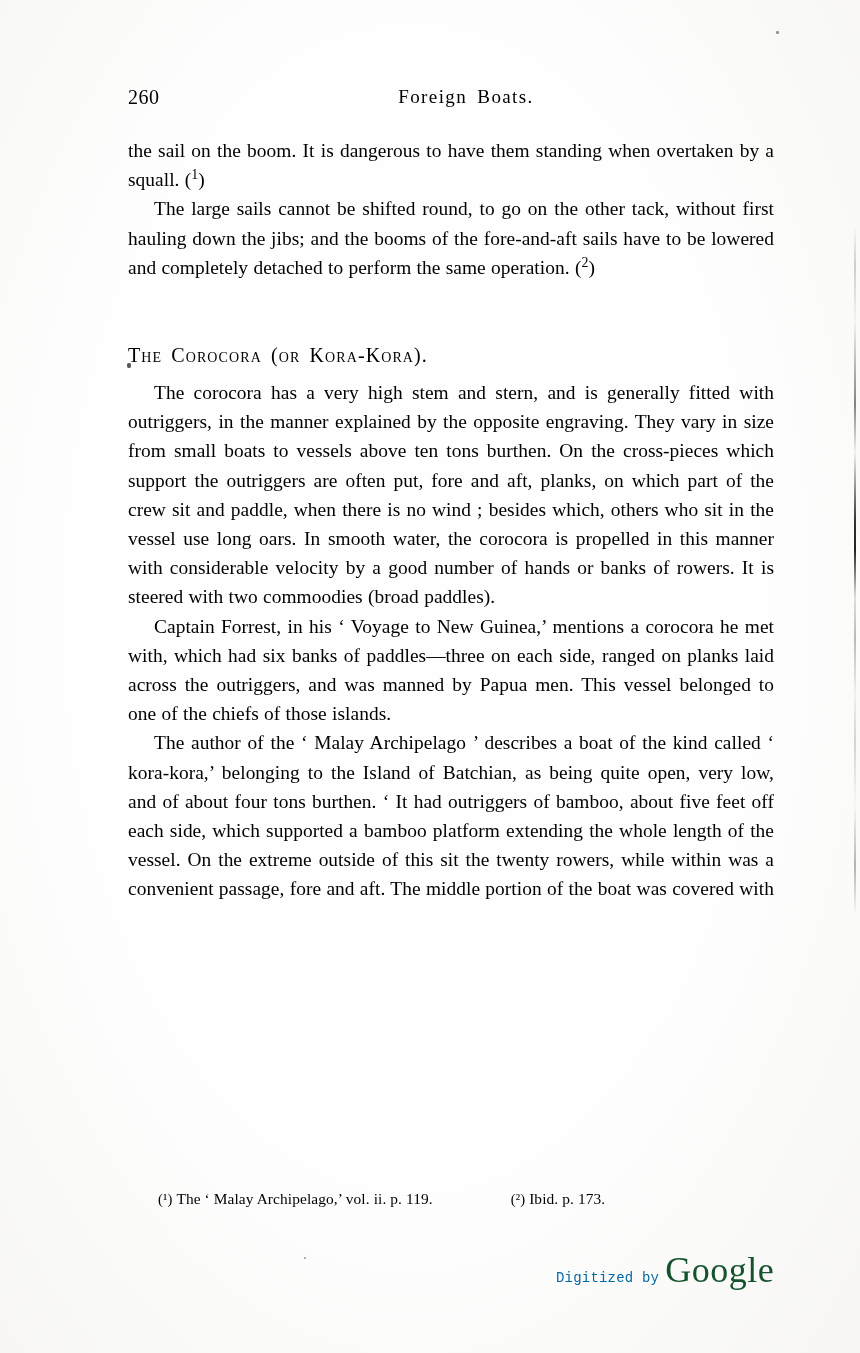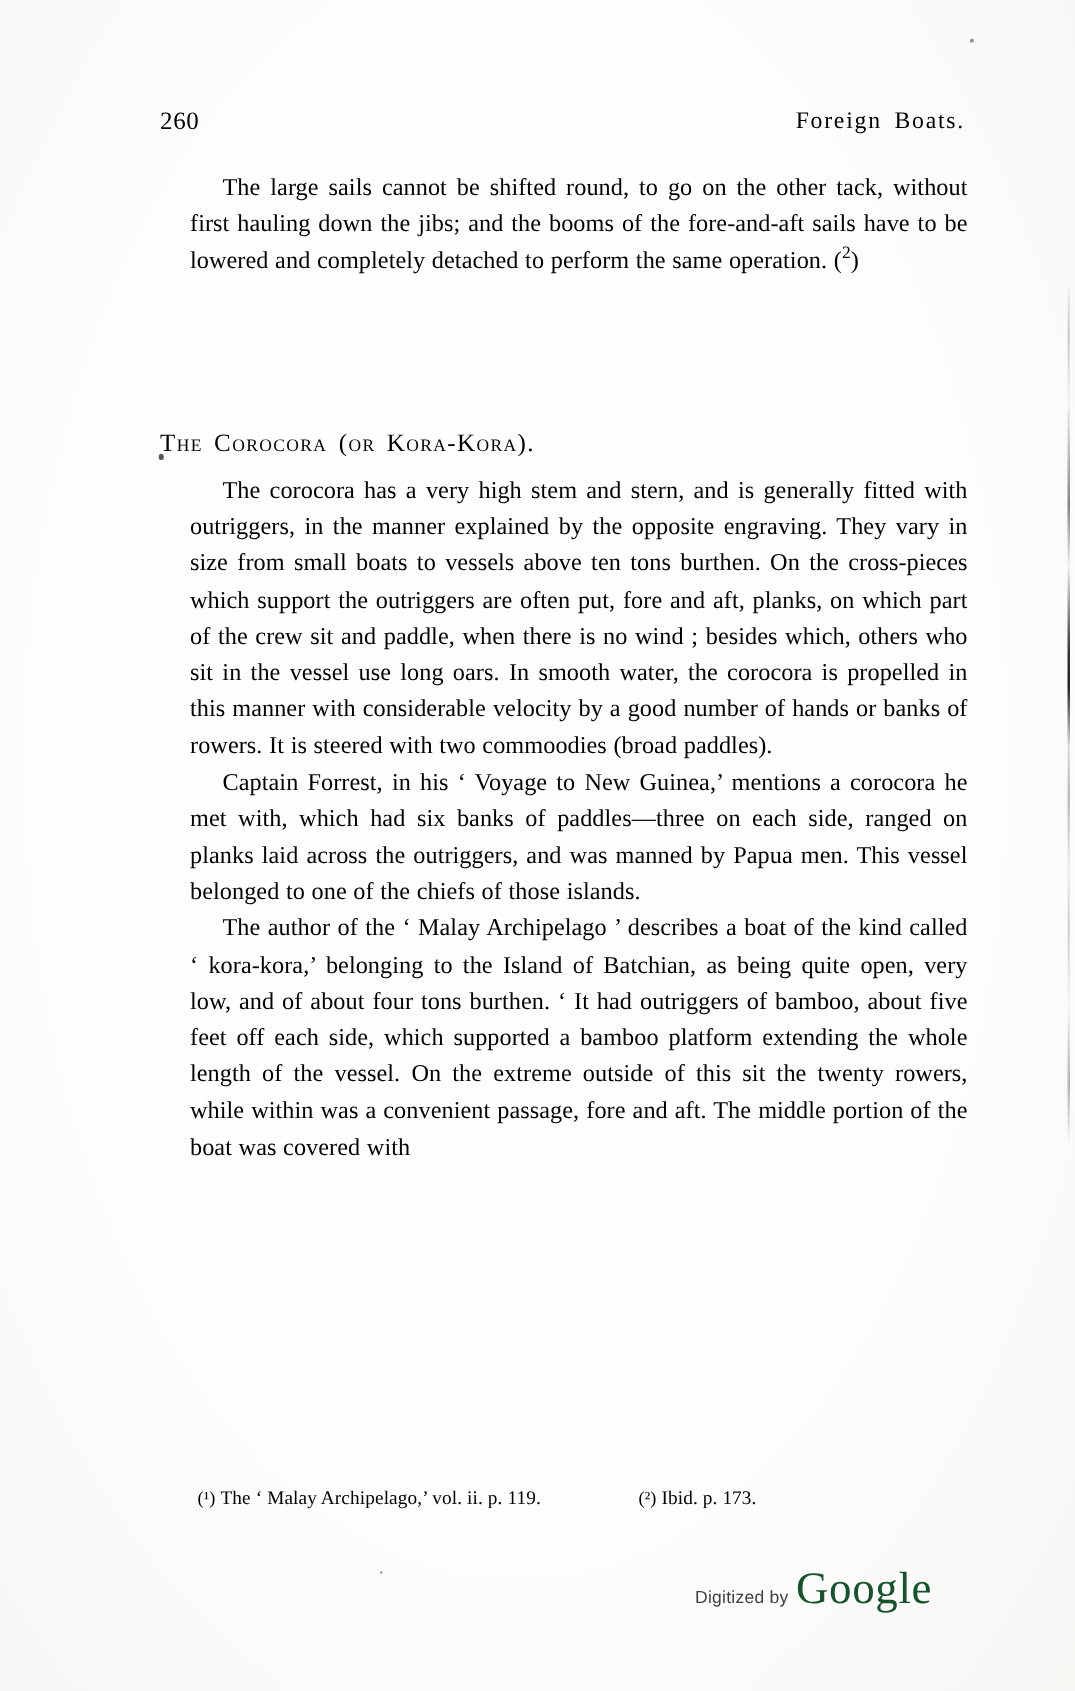--- a/index.html
+++ b/index.html
@@ -45,21 +45,21 @@
     top: 0;
     font-size: 20px;
     letter-spacing: 0.5px;
     line-height: 30px;
   }
   .head-title {
     position: absolute;
     left: 0;
     top: 0;
     width: 644px;
-    text-align: right;
+    text-align: center;
     font-size: 19px;
     line-height: 30px;
     letter-spacing: 1.4px;
     word-spacing: 4px;
     padding-left: 32px;
     box-sizing: border-box;
   }
 
   
   .textblock {
@@ -75,21 +75,20 @@
     line-height: 29.2px;
     text-align: justify;
     text-align-last: left;
     letter-spacing: 0.05px;
     word-spacing: 0.4px;
     -webkit-hyphens: none;
     hyphens: none;
   }
   p.indent {
     text-indent: 26px;
-    margin-left: 24px;
   }
   p.noindent {
     text-indent: 0;
   }
 
   em.ital {
     font-style: italic;
   }
 
   sup.fn {
@@ -141,23 +140,23 @@
   .watermark {
     position: absolute;
     left: 556px;
     top: 1252px;
     display: flex;
     align-items: baseline;
     gap: 6px;
     user-select: none;
   }
   .wm-digitized {
-    font-family: Liberation Sans, sans-serif;
+    font-family: Liberation Mono, monospace;
     font-size: 14px;
-    color: #404040;
+    color: #0369a1;
     letter-spacing: 0.2px;
   }
   .wm-google {
     font-family: "Liberation Serif", "DejaVu Serif", serif;
     font-size: 36px;
     color: #14532d;
     letter-spacing: 0.5px;
     line-height: 1;
   }
 
@@ -202,20 +201,21 @@
 
   <div class="paper-texture"></div>
 
   <div class="running-head">
     <span class="folio">260</span>
     <span class="head-title">Foreign Boats.</span>
   </div>
 
   <div class="textblock" style="top:136px;">
 
+    <p class="para noindent"><span>the sail on the boom.   It is dangerous to have them standing when overtaken by a squall. (</span><sup class="fn">1</sup><span>)</span></p>
 
     <p class="para indent"><span>The large sails cannot be shifted round, to go on the other tack, without first hauling down the jibs; and the booms of the fore-and-aft sails have to be lowered and completely detached to perform the same operation. (</span><sup class="fn">2</sup><span>)</span></p>
 
   </div>
 
   <div class="section-heading">The Corocora (or Kora-Kora).</div>
 
   <div class="textblock" style="top:378px;">
 
 

